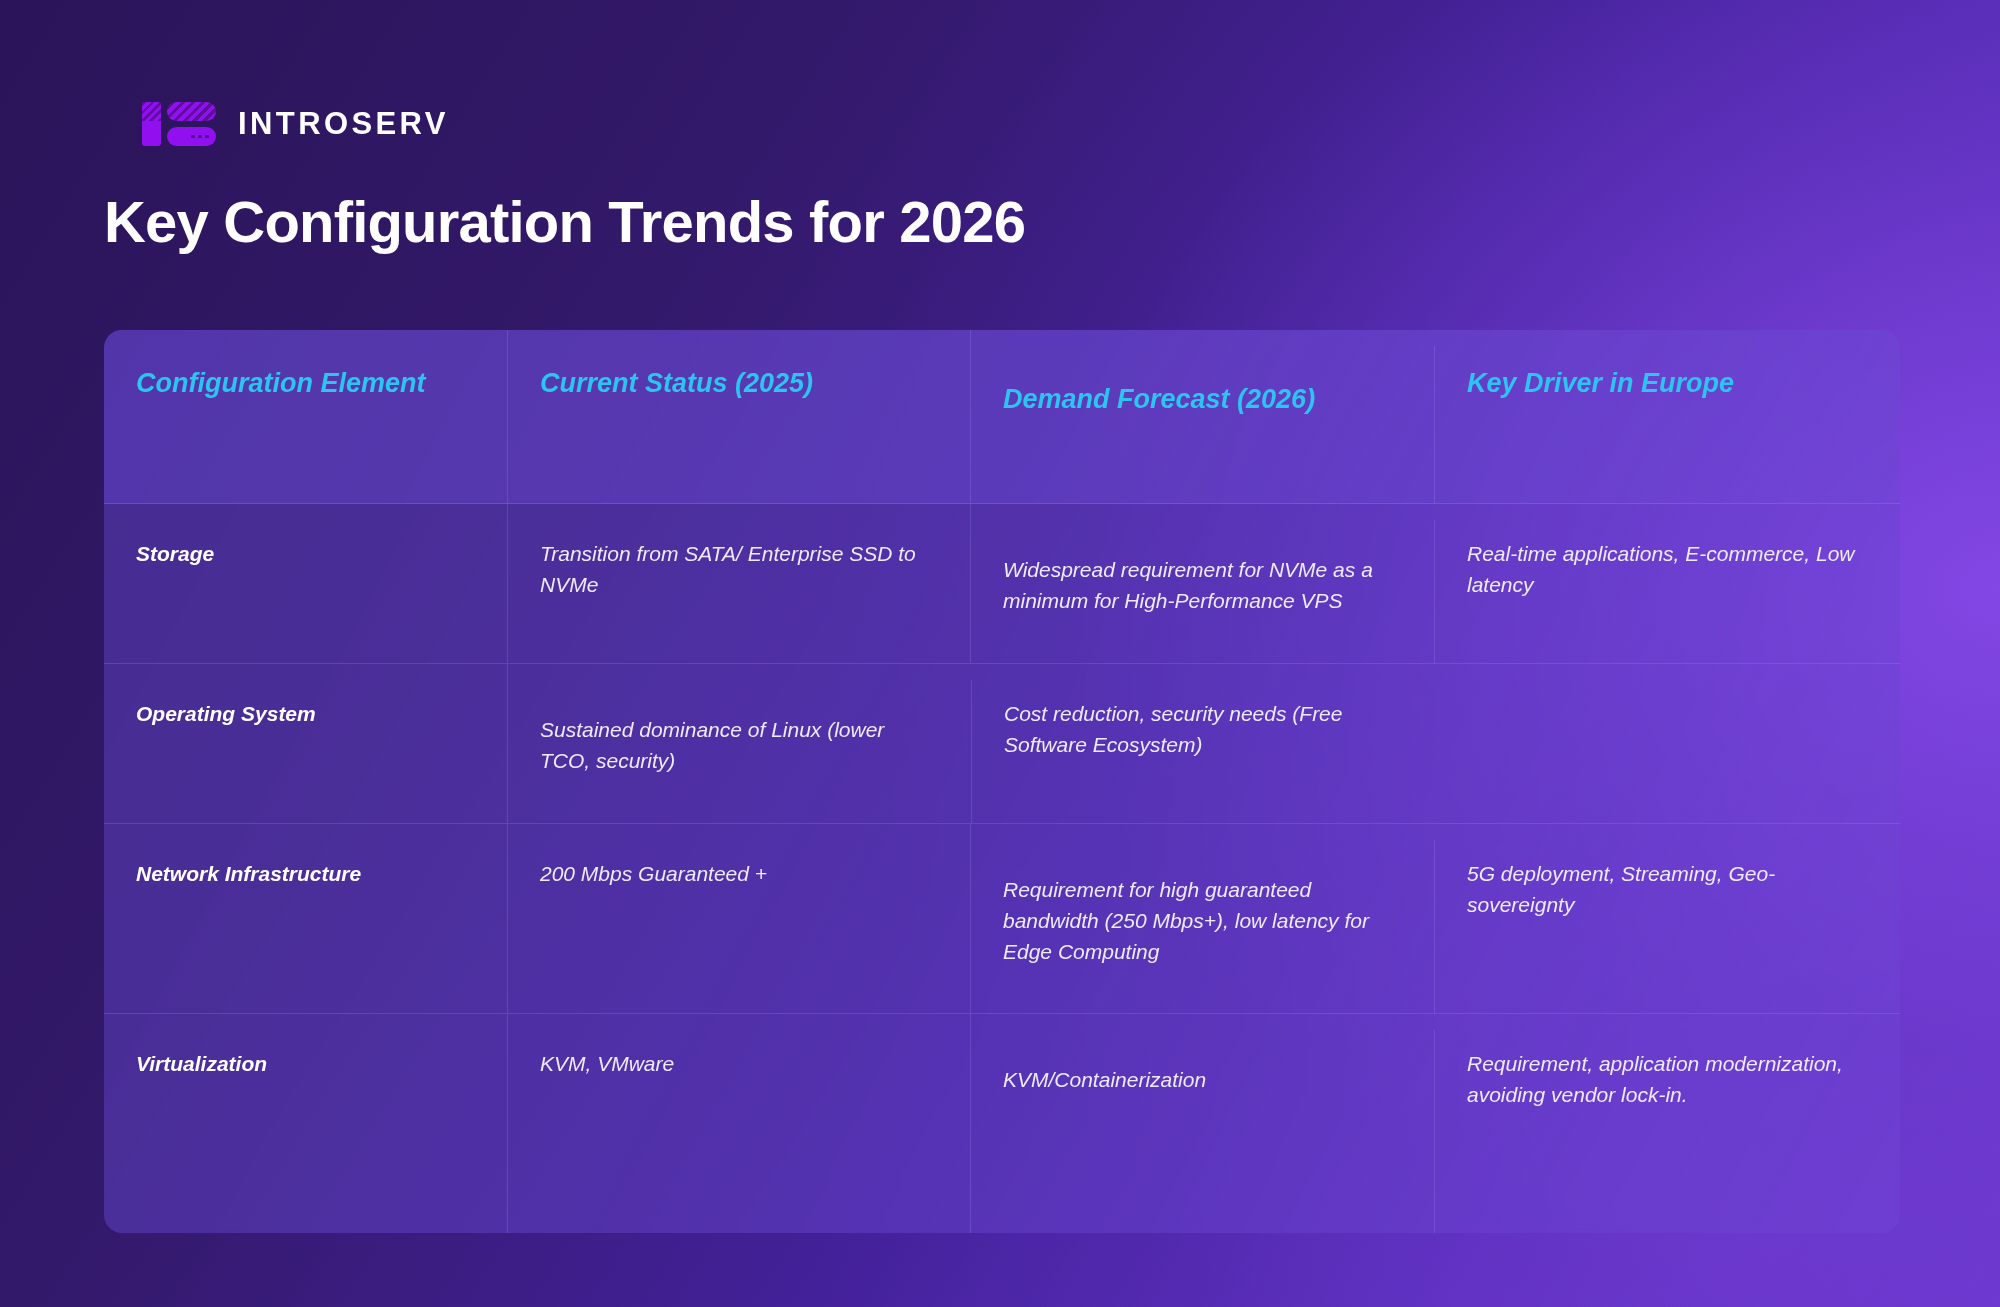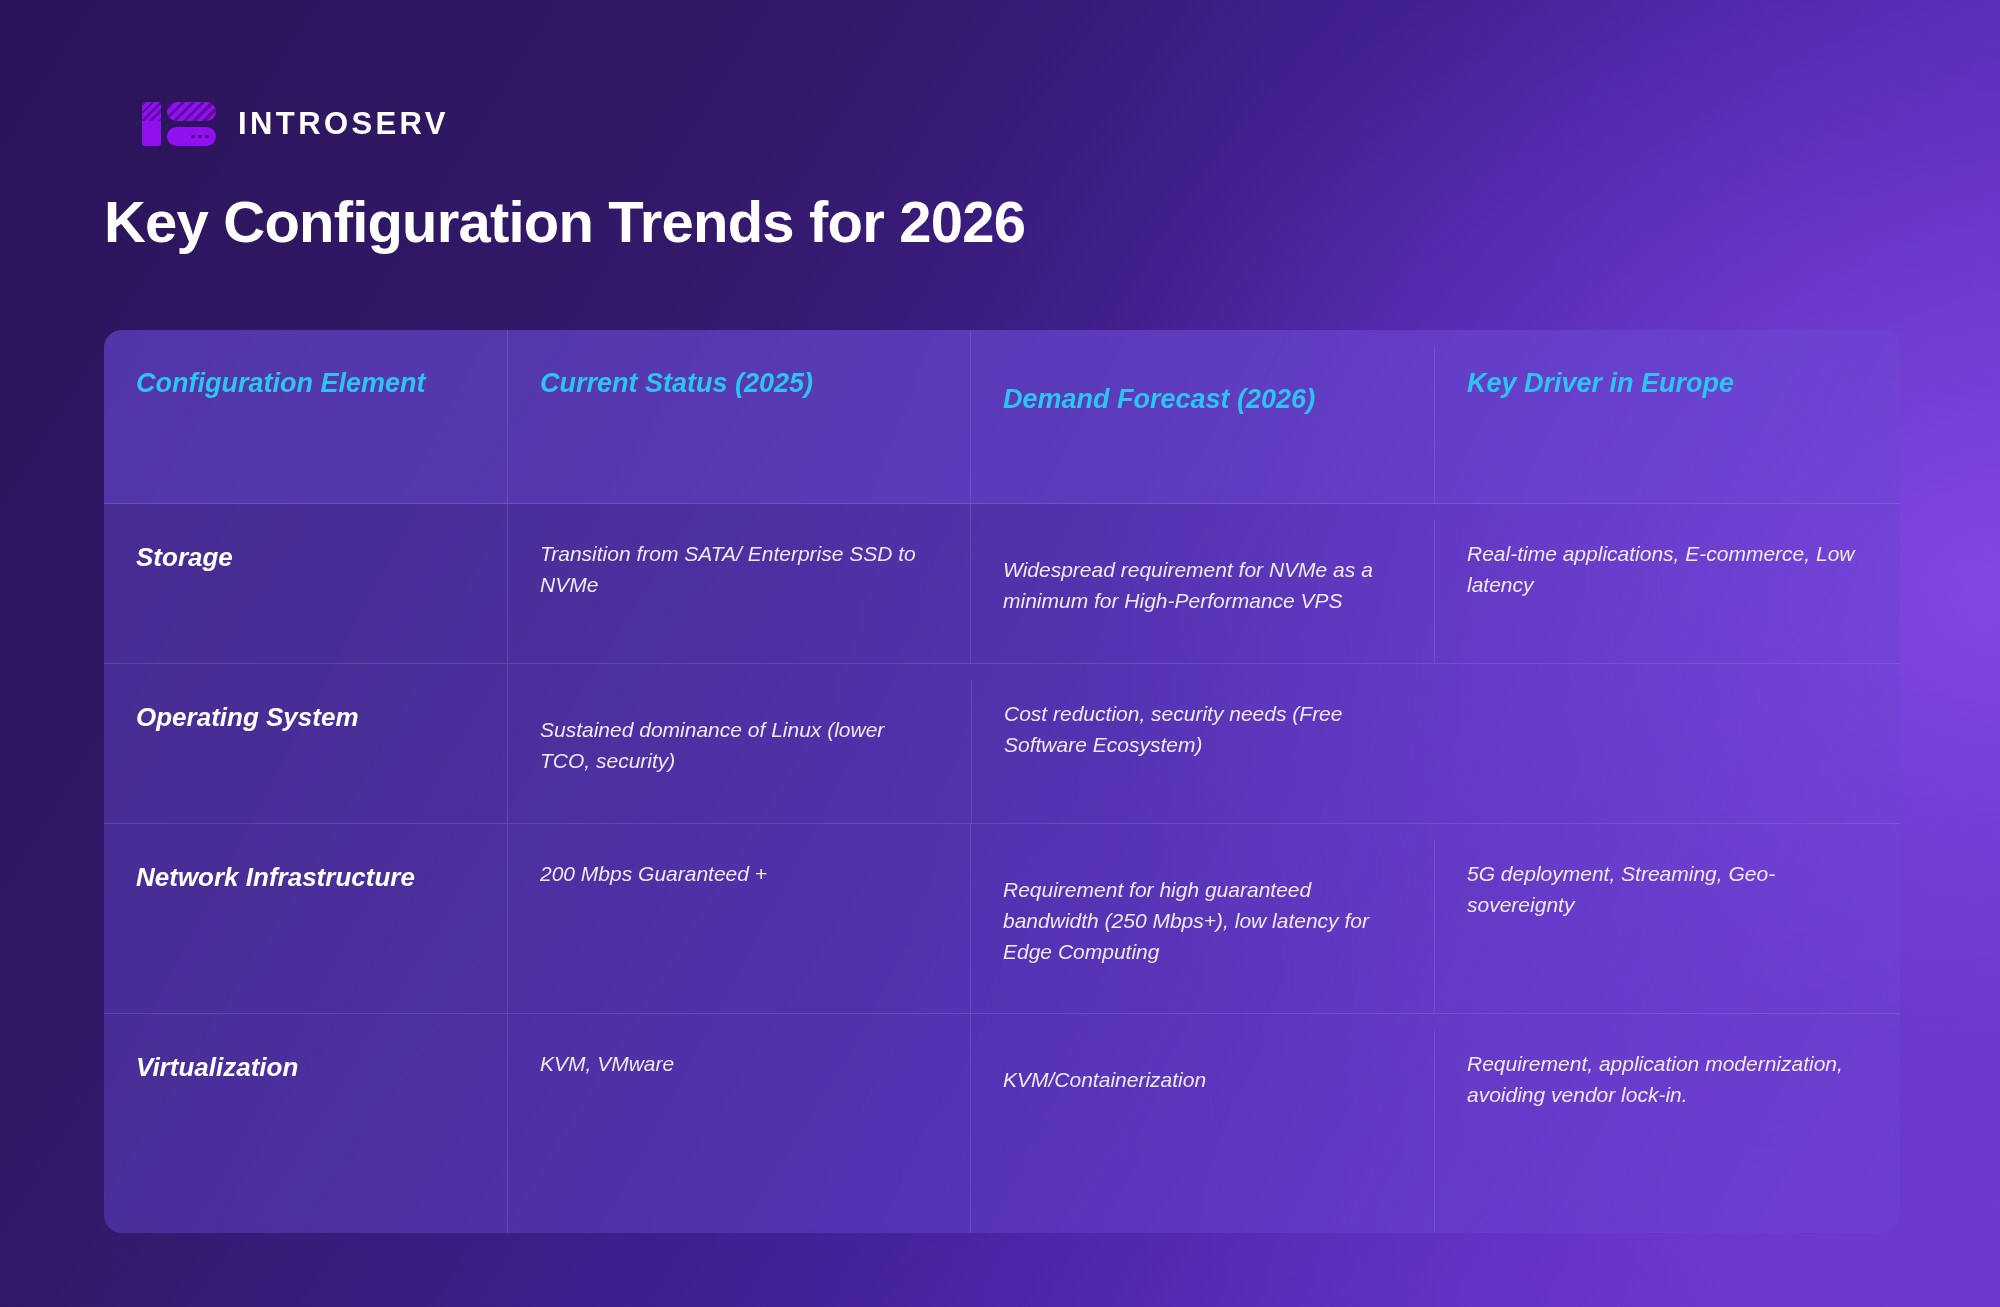--- a/index.html
+++ b/index.html
@@ -106,21 +106,21 @@
   .t-cell.c4 { width:465px; border-right:none; }
 
   .th-text {
     color:#2ec4f0;
     font-size:27px;
     font-weight:700;
     line-height:1.45;
   }
   .td-key {
     color:#ffffff;
-    font-size:26px;
+    font-size:21px;
     font-weight:700;
     line-height:1.5;
   }
   .td-text {
     color:#eeeaf8;
     font-size:21px;
     font-weight:400;
     line-height:1.48;
   }
 </style>

